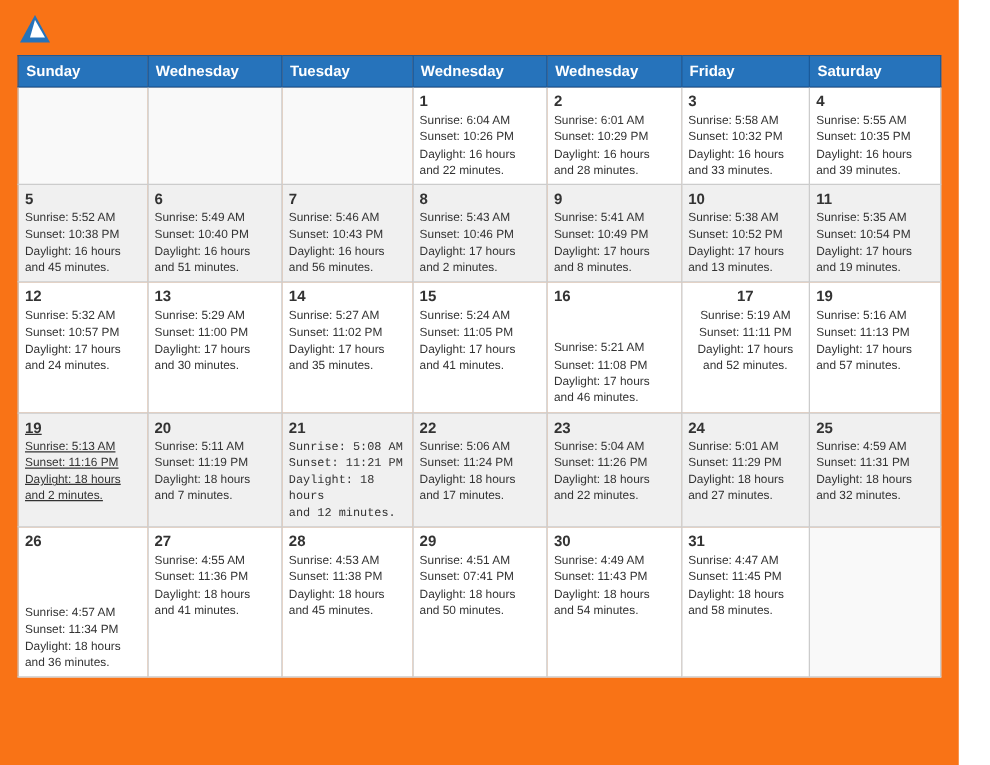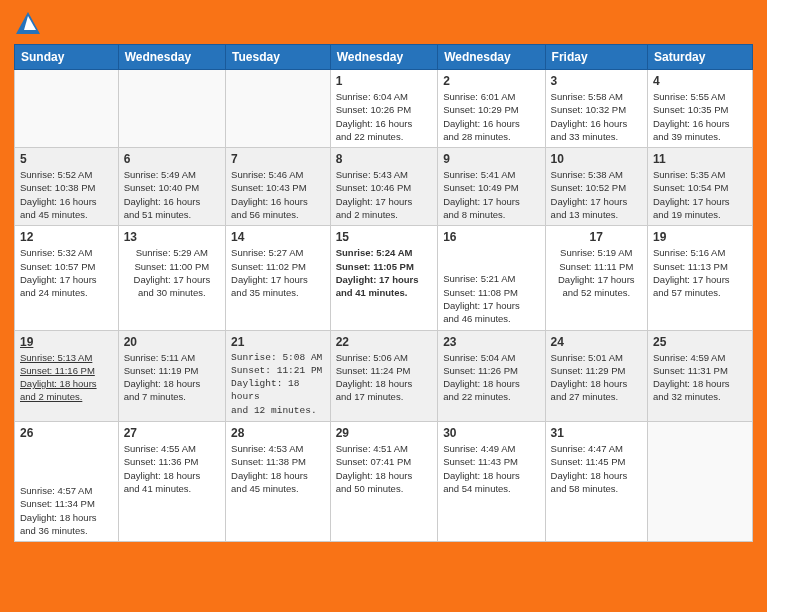--- a/index.html
+++ b/index.html
@@ -227,35 +227,35 @@
         <tr>
           <td style="background: rgb(255, 255, 255);">
             <span class="day-num">12</span>
             <div class="day-info" style="white-space: pre-line;">Sunrise: 5:32 AM
 Sunset: 10:57 PM
 Daylight: 17 hours
 and 24 minutes.</div>
           </td>
           <td style="background: rgb(255, 255, 255);">
             <span class="day-num">13</span>
-            <div class="day-info" style="white-space: pre-line; text-align: center;">Sunrise: 5:29 AM
+            <div class="day-info" style="white-space: pre-line;">Sunrise: 5:29 AM
 Sunset: 11:00 PM
 Daylight: 17 hours
 and 30 minutes.</div>
           </td>
           <td style="background: rgb(255, 255, 255);">
             <span class="day-num">14</span>
             <div class="day-info" style="white-space: pre-line;">Sunrise: 5:27 AM
 Sunset: 11:02 PM
 Daylight: 17 hours
 and 35 minutes.</div>
           </td>
           <td style="background: rgb(255, 255, 255);">
             <span class="day-num">15</span>
-            <div class="day-info" style="white-space: pre-line; font-weight: bold;">Sunrise: 5:24 AM
+            <div class="day-info" style="white-space: pre-line;">Sunrise: 5:24 AM
 Sunset: 11:05 PM
 Daylight: 17 hours
 and 41 minutes.</div>
           </td>
           <td style="background: rgb(255, 255, 255);">
             <span class="day-num">16</span>
             <div class="day-info" style="white-space: pre-line; margin-top: 28px;">Sunrise: 5:21 AM
 Sunset: 11:08 PM
 Daylight: 17 hours
 and 46 minutes.</div>

